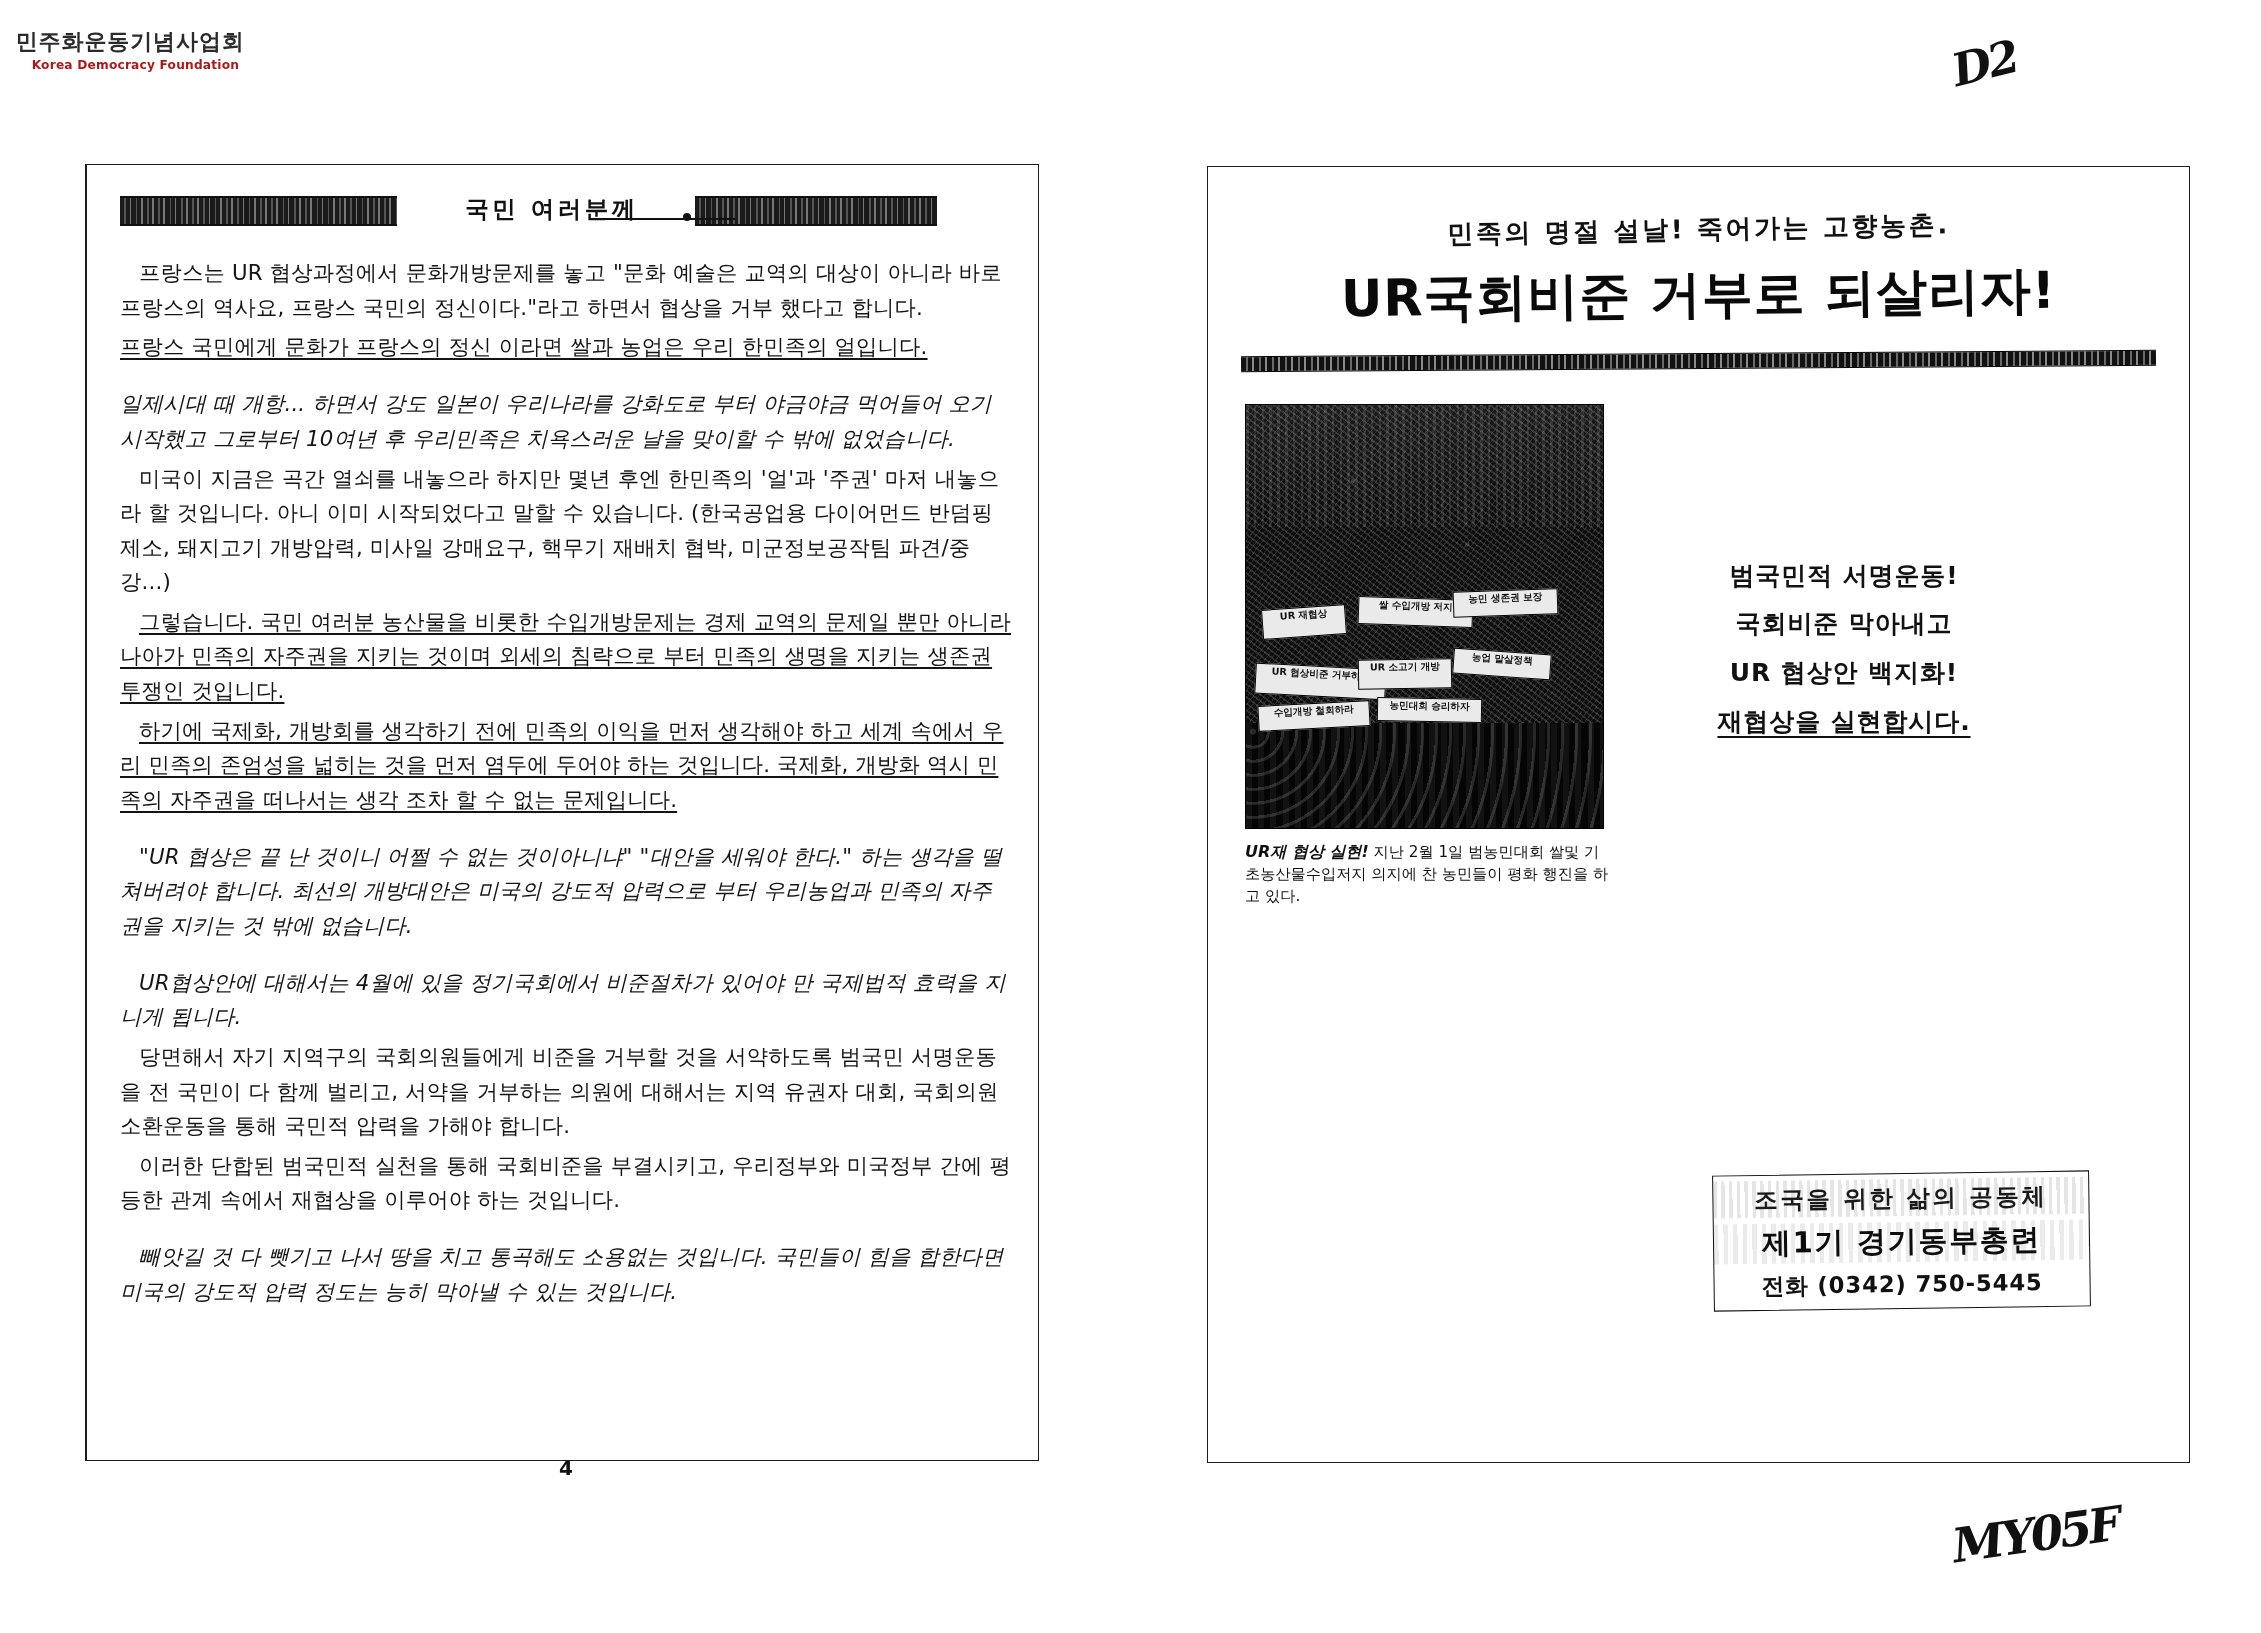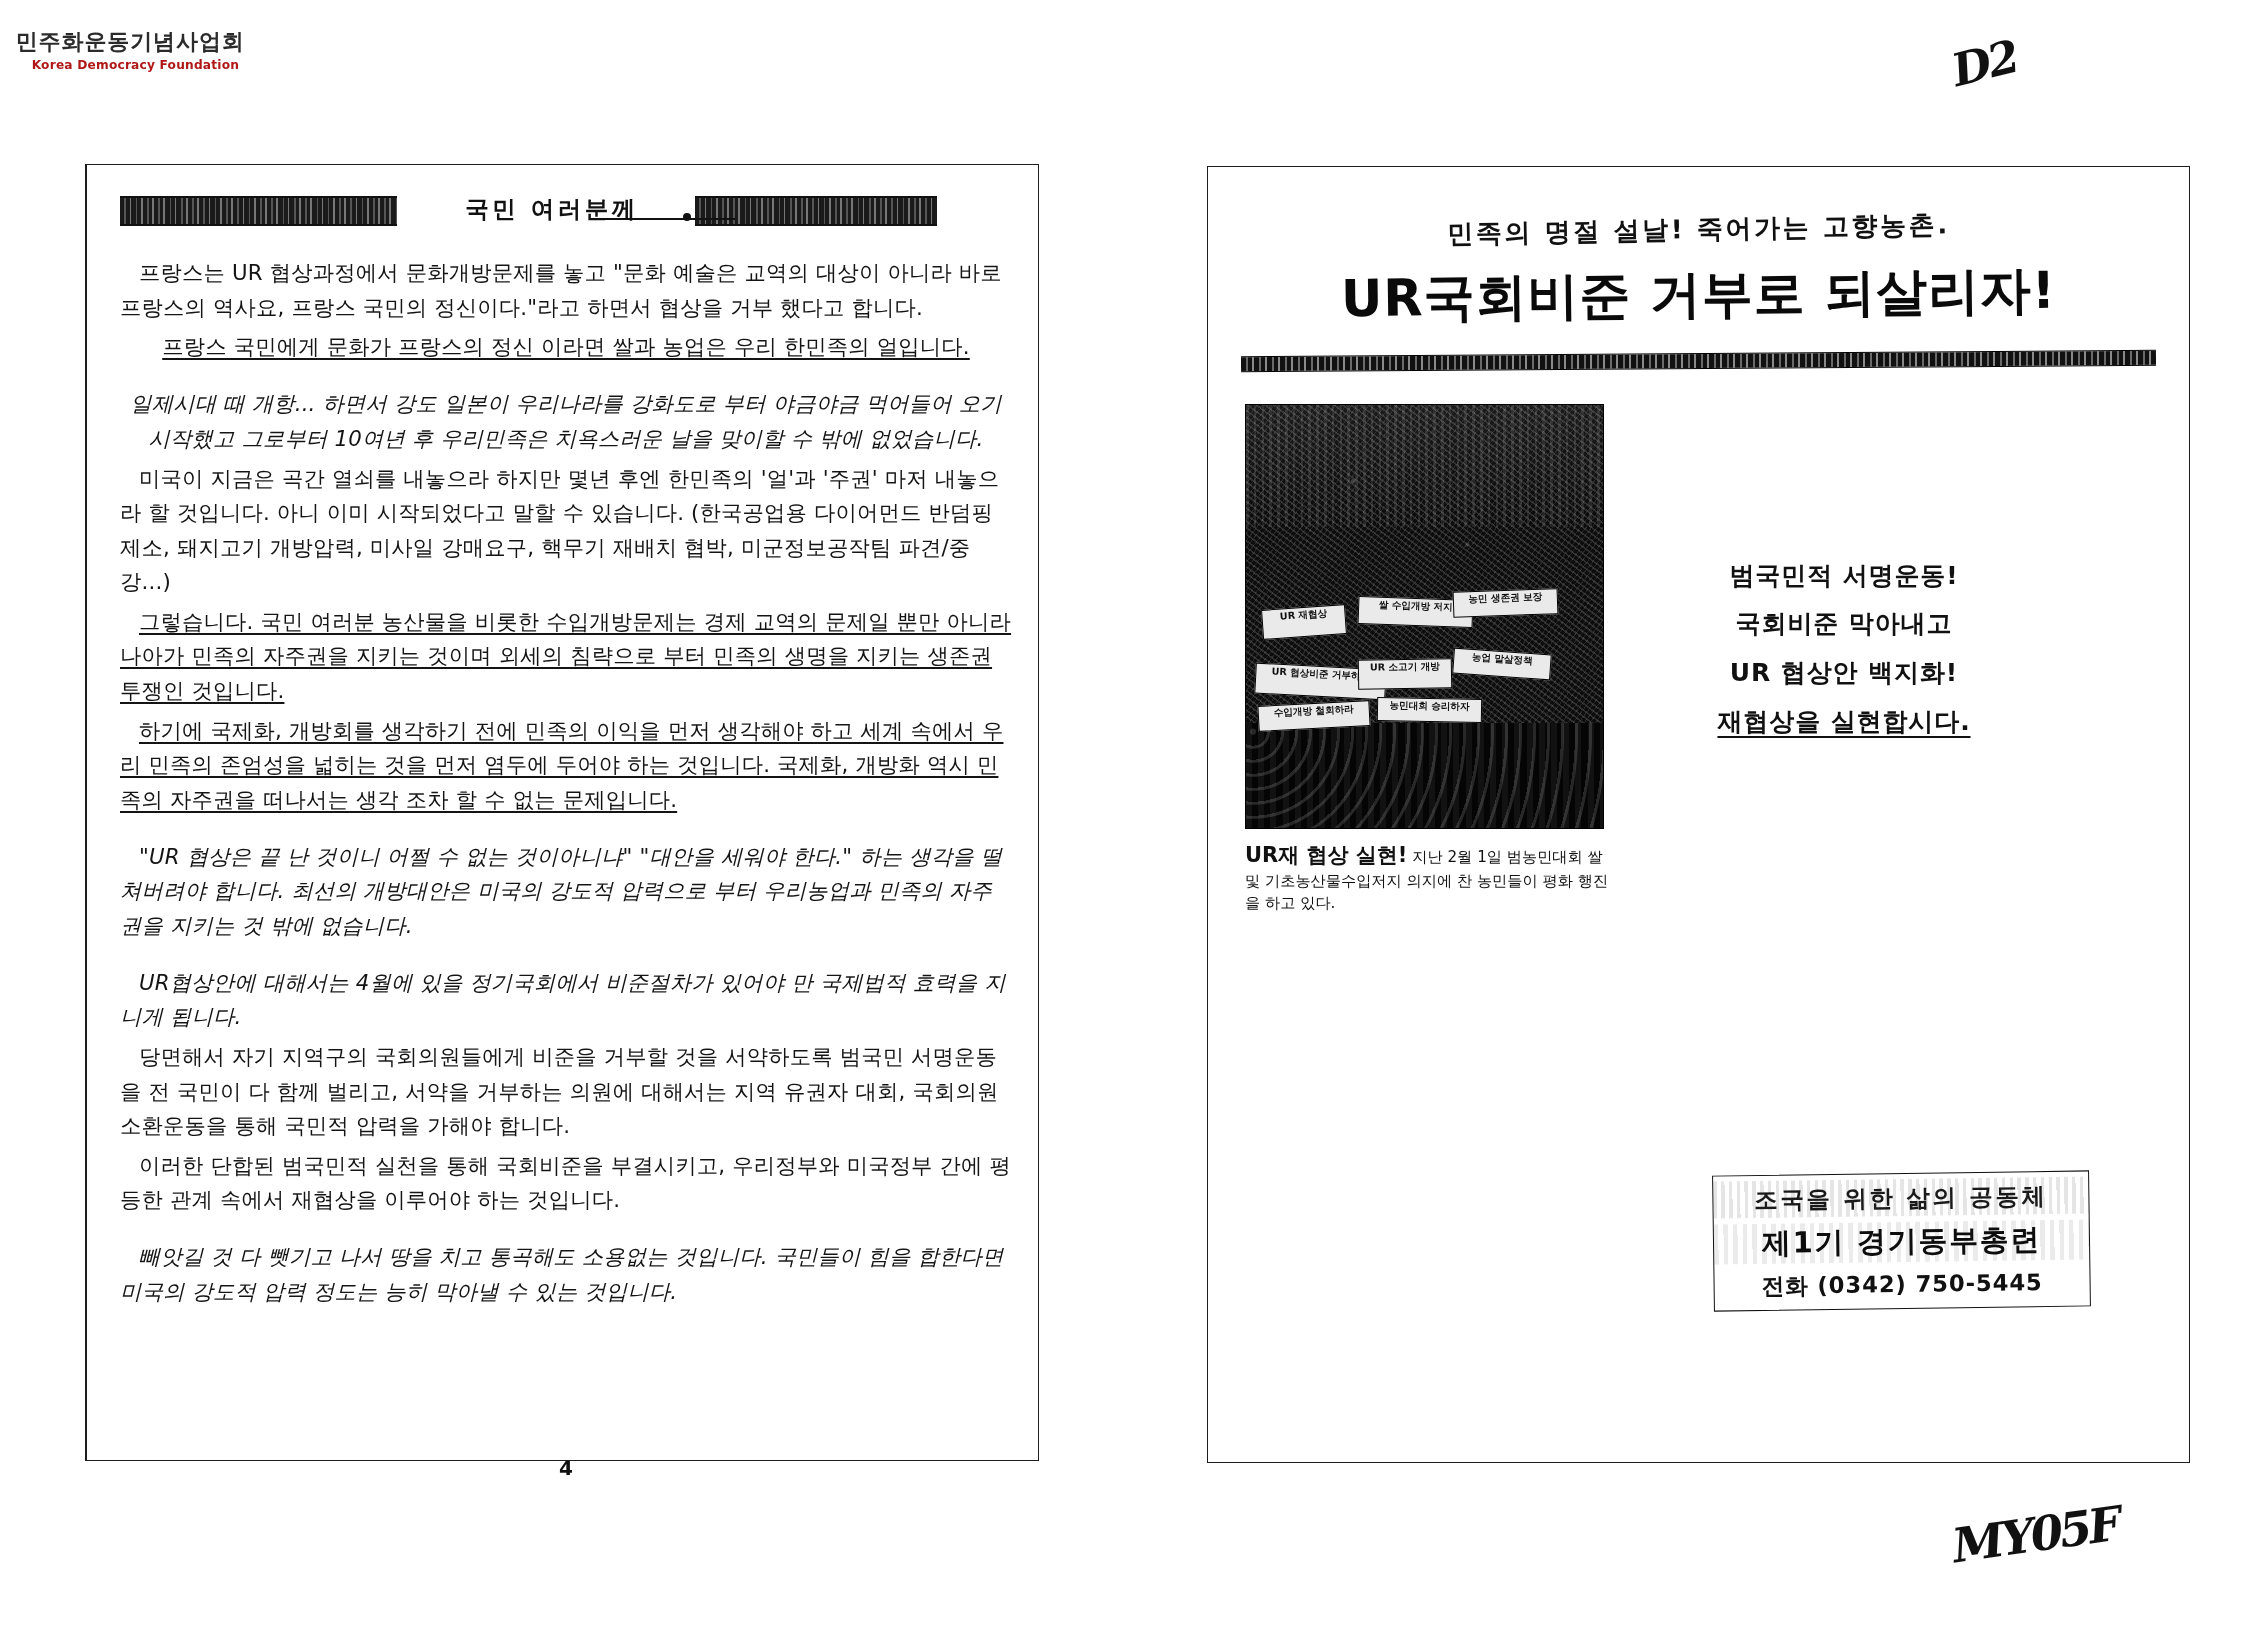--- a/index.html
+++ b/index.html
@@ -138,21 +138,21 @@
   .doc-body {
     font-size: 21.3px;
     line-height: 1.62;
     color: #141414;
     letter-spacing: 0.2px;
   }
   .doc-body p {
     margin: 0 0 5.2px 0;
     text-indent: 19px;
   }
-  .doc-body p.noindent { text-indent: 0; text-align: center; }
+  .doc-body p.noindent { text-indent: 0; }
   .doc-body p.gap { margin-top: 22.7px; font-style: italic; }
   .doc-body p.ul {
     text-decoration: underline;
     text-decoration-thickness: 1.7px;
     text-underline-offset: 4.4px;
   }
   .page-number {
     position: absolute;
     left: 0;
     right: 0;
@@ -273,21 +273,21 @@
   .photo-caption {
     position: absolute;
     left: 37px;
     top: 436px;
     width: 366px;
     font-size: 15.2px;
     line-height: 1.45;
     color: #111;
     font-weight: bold;
   }
-  .photo-caption .cap-lead { font-size: 21px; }
+  .photo-caption .cap-lead { font-size: 16px; font-style: italic; }
   .photo-caption .cap-rest { font-weight: normal; }
 
   
   #slogan-stack {
     position: absolute;
     left: 453px;
     top: 148px;
     width: 366px;
     text-align: center;
   }

